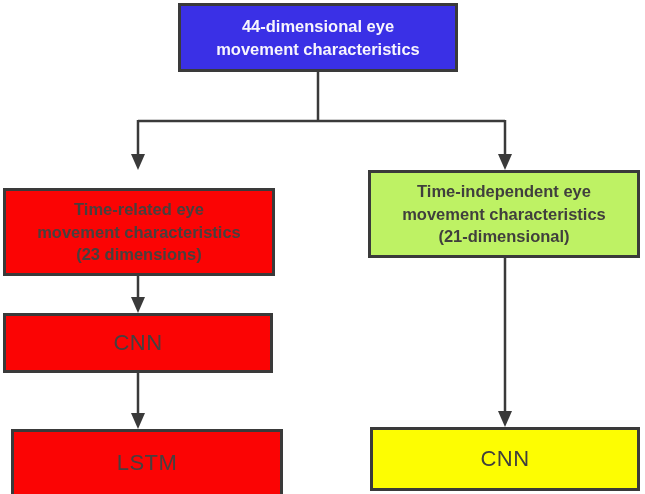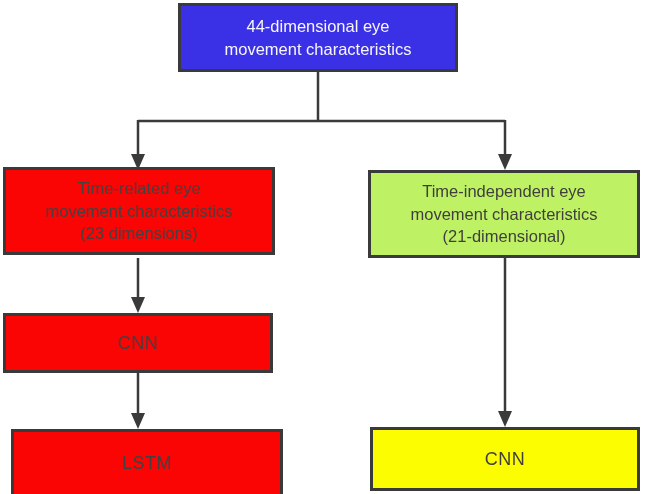--- a/index.html
+++ b/index.html
@@ -18,24 +18,24 @@
     display: flex;
     align-items: center;
     justify-content: center;
     text-align: center;
   }
   .node .label {
     white-space: pre-line;
     line-height: 1.38;
     font-weight: 400;
   }
-  .node.multi .label { font-size: 16.5px; }
-  .node.single .label { font-size: 18px; letter-spacing: 0.5px; }
+  .node.multi .label { font-size: 16.5px; font-weight: bold; }
+  .node.single .label { font-size: 22px; letter-spacing: 0.5px; }
   #node-root        { left: 178px; top: 3px;   width: 280px; height: 69px; }
-  #node-time        { left: 3px;   top: 167px; width: 272px; height: 88px; }
+  #node-time        { left: 3px;   top: 188px; width: 272px; height: 88px; }
   #node-indep       { left: 368px; top: 170px; width: 272px; height: 88px; }
   #node-cnn-left    { left: 3px;   top: 313px; width: 270px; height: 60px; }
   #node-lstm        { left: 11px;   top: 429px; width: 272px; height: 69px; }
   #node-cnn-right   { left: 370px; top: 427px; width: 270px; height: 64px; }
   #connectors {
     position: absolute;
     left: 0; top: 0;
     width: 645px; height: 494px;
   }
 </style>

